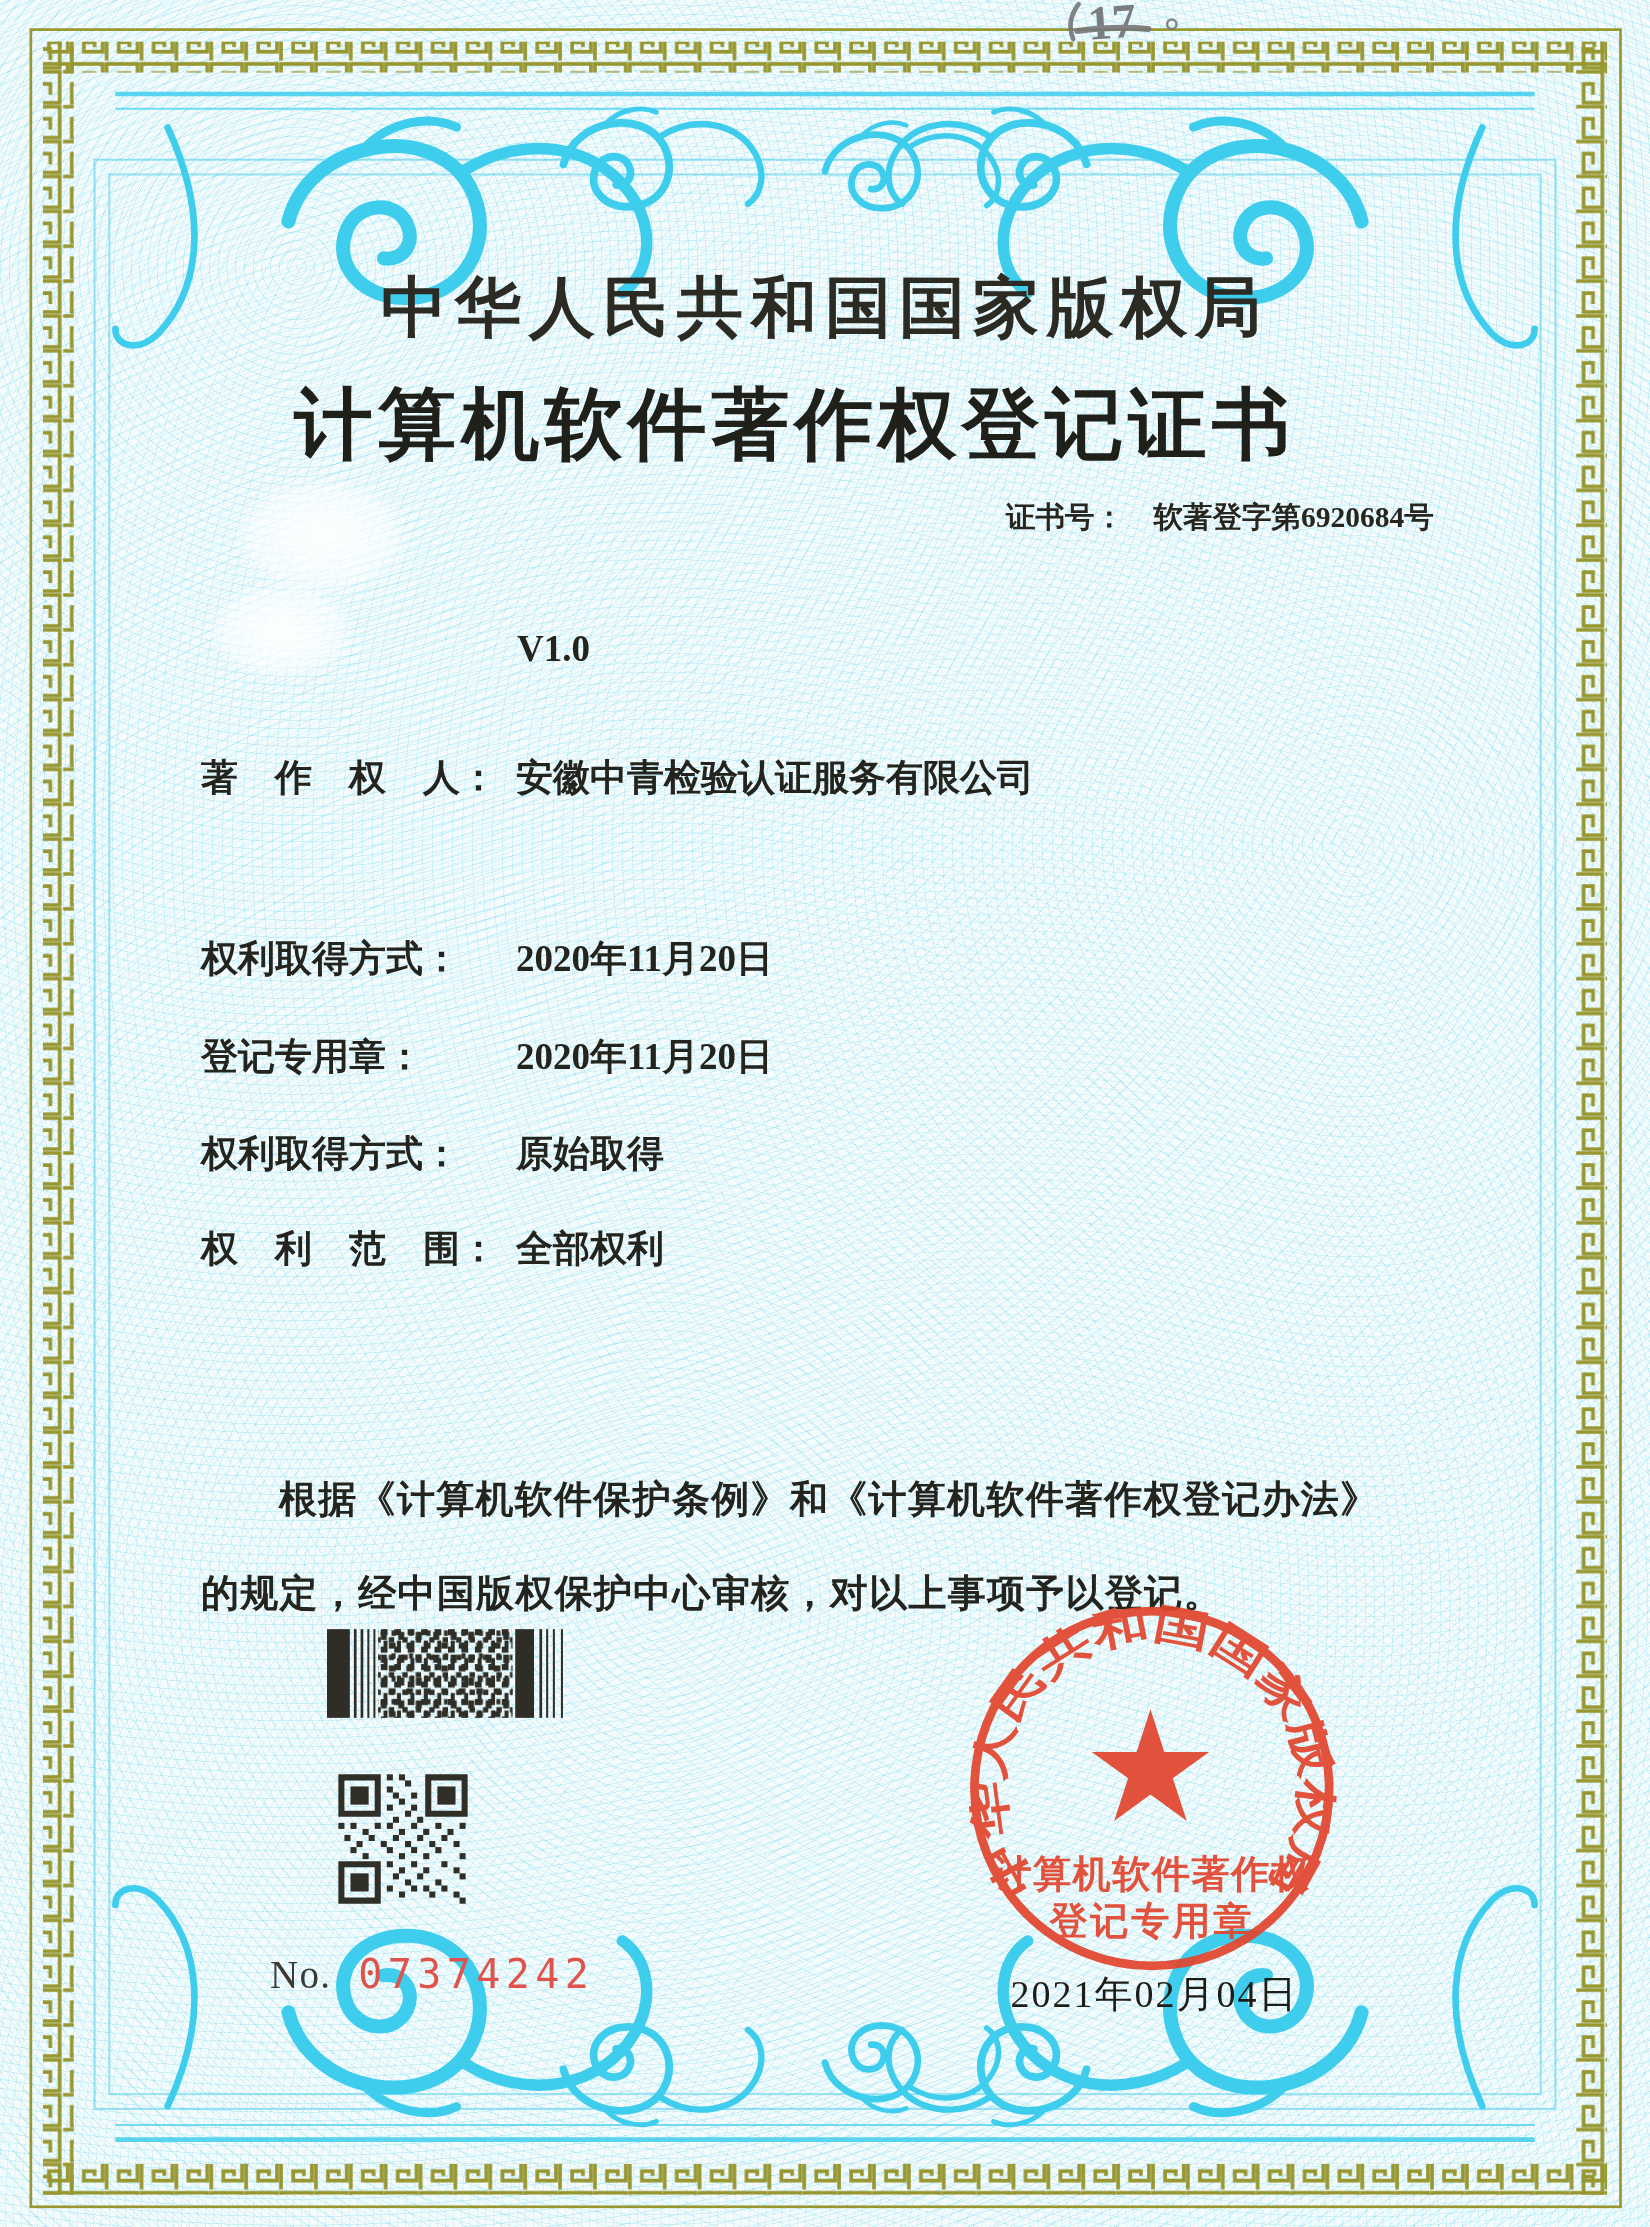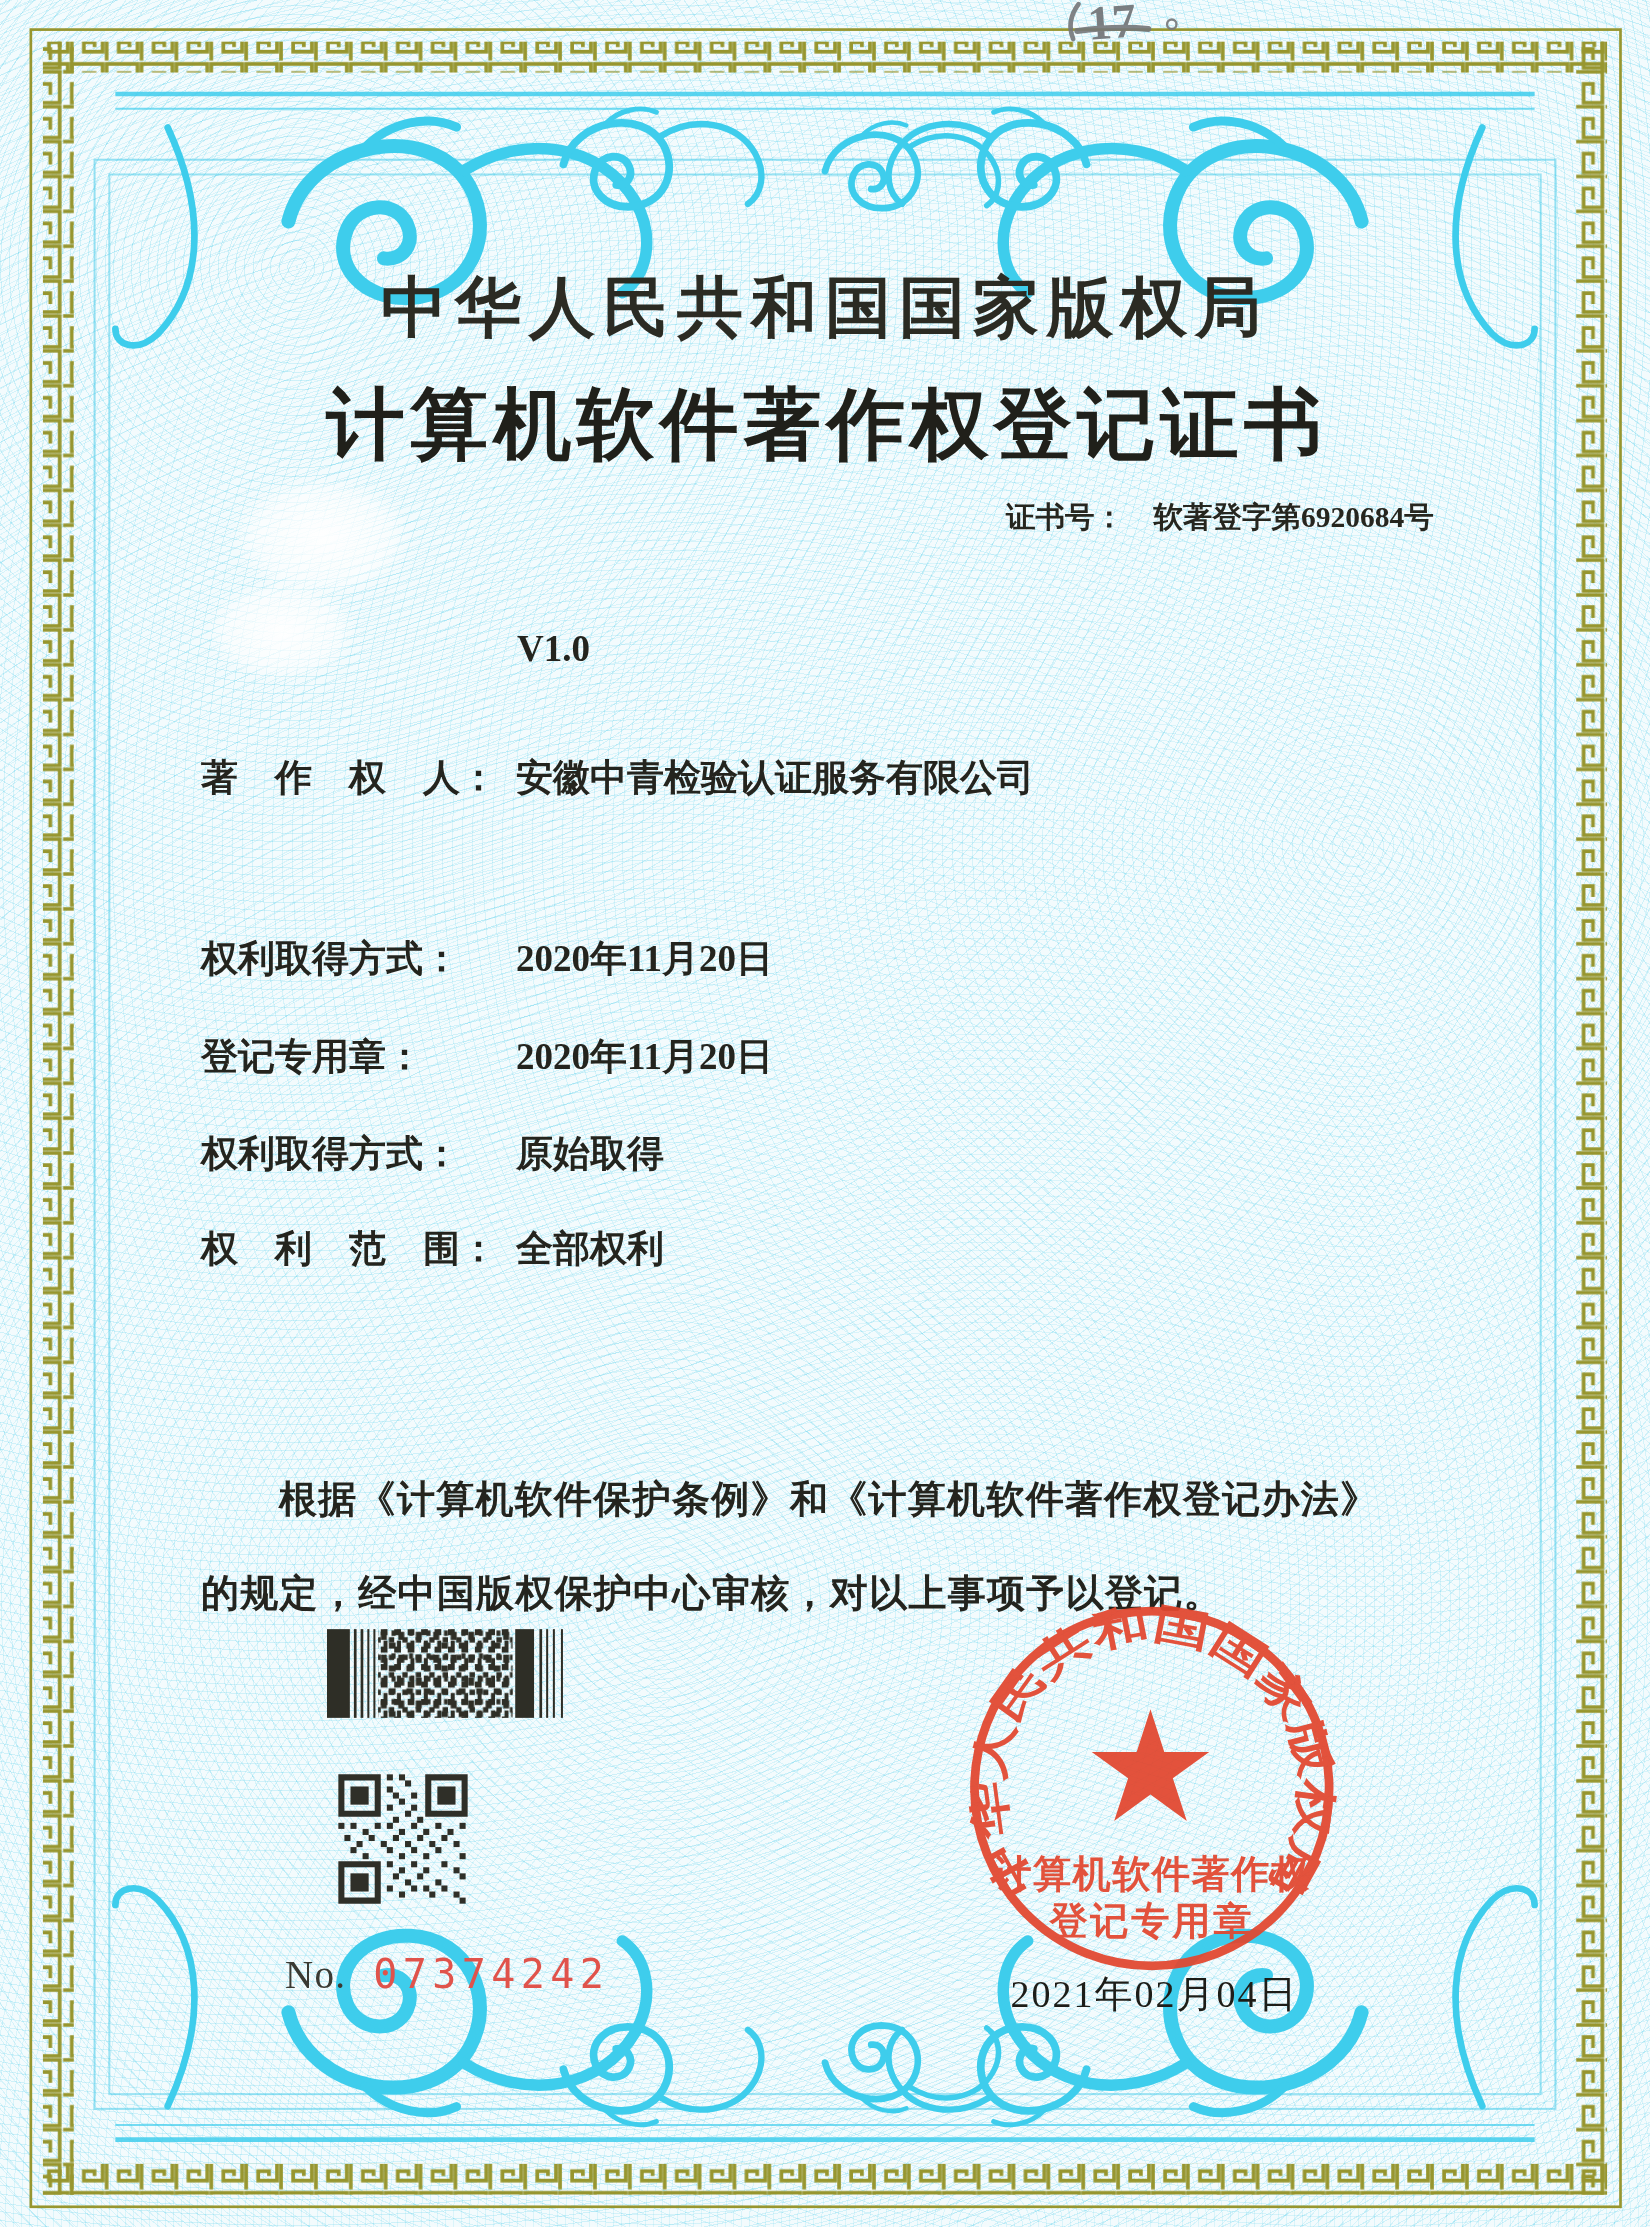--- a/index.html
+++ b/index.html
@@ -19,33 +19,33 @@
   .deco{position:absolute;left:0;top:0;z-index:1;}
   .emboss{position:absolute;z-index:2;border-radius:50%;
     background:radial-gradient(closest-side, rgba(255,255,255,.95), rgba(255,255,255,.55) 55%, rgba(255,255,255,0) 75%);}
   .txt{position:absolute;z-index:3;white-space:nowrap;}
   .authority{
     left:0;top:263px;width:1650px;margin:0;text-align:center;
     font-size:66px;font-weight:700;letter-spacing:8px;color:#2b2b23;
   }
   .cert-title{
     left:0;top:373px;width:1590px;margin:0;text-align:center;
-    font-size:78px;font-weight:700;letter-spacing:5.4px;color:#20201a;padding-left:32px;
+    font-size:78px;font-weight:700;letter-spacing:5.4px;color:#20201a;
   }
   .certno{left:1006px;top:498px;font-size:29.5px;font-weight:700;color:#26261f;}
   .certno .val{margin-left:29.5px;}
   .frow{left:201px;font-size:37px;font-weight:700;color:#24241e;}
   .frow .fvalue{position:absolute;left:315px;top:0;}
   .v2{left:517px;font-size:37px;font-weight:700;}
   .statement{
     left:201px;top:1414px;width:1194px;z-index:3;position:absolute;
     font-size:38px;font-weight:700;line-height:94px;letter-spacing:1.3px;
     text-indent:78px;white-space:normal;color:#24241e;
   }
-  .serial{left:285px;top:1951px;font-size:39px;color:#3a3a33;letter-spacing:1.3px;}
+  .serial{left:270px;top:1951px;font-size:39px;color:#3a3a33;letter-spacing:1.3px;}
   .serial .sval{
     margin-left:27px;color:#e0534b;font-size:40px;letter-spacing:5.4px;
     font-family:"DejaVu Sans Mono","Liberation Mono",monospace;font-weight:400;
   }
   .issue-date{
     left:953px;top:1969px;width:403px;text-align:center;z-index:4;
     font-size:38px;font-weight:400;letter-spacing:2px;color:#1d1d18;
   }
   .codes{position:absolute;z-index:3;}
   .sealwrap{position:absolute;left:953px;top:1591px;z-index:4;}

